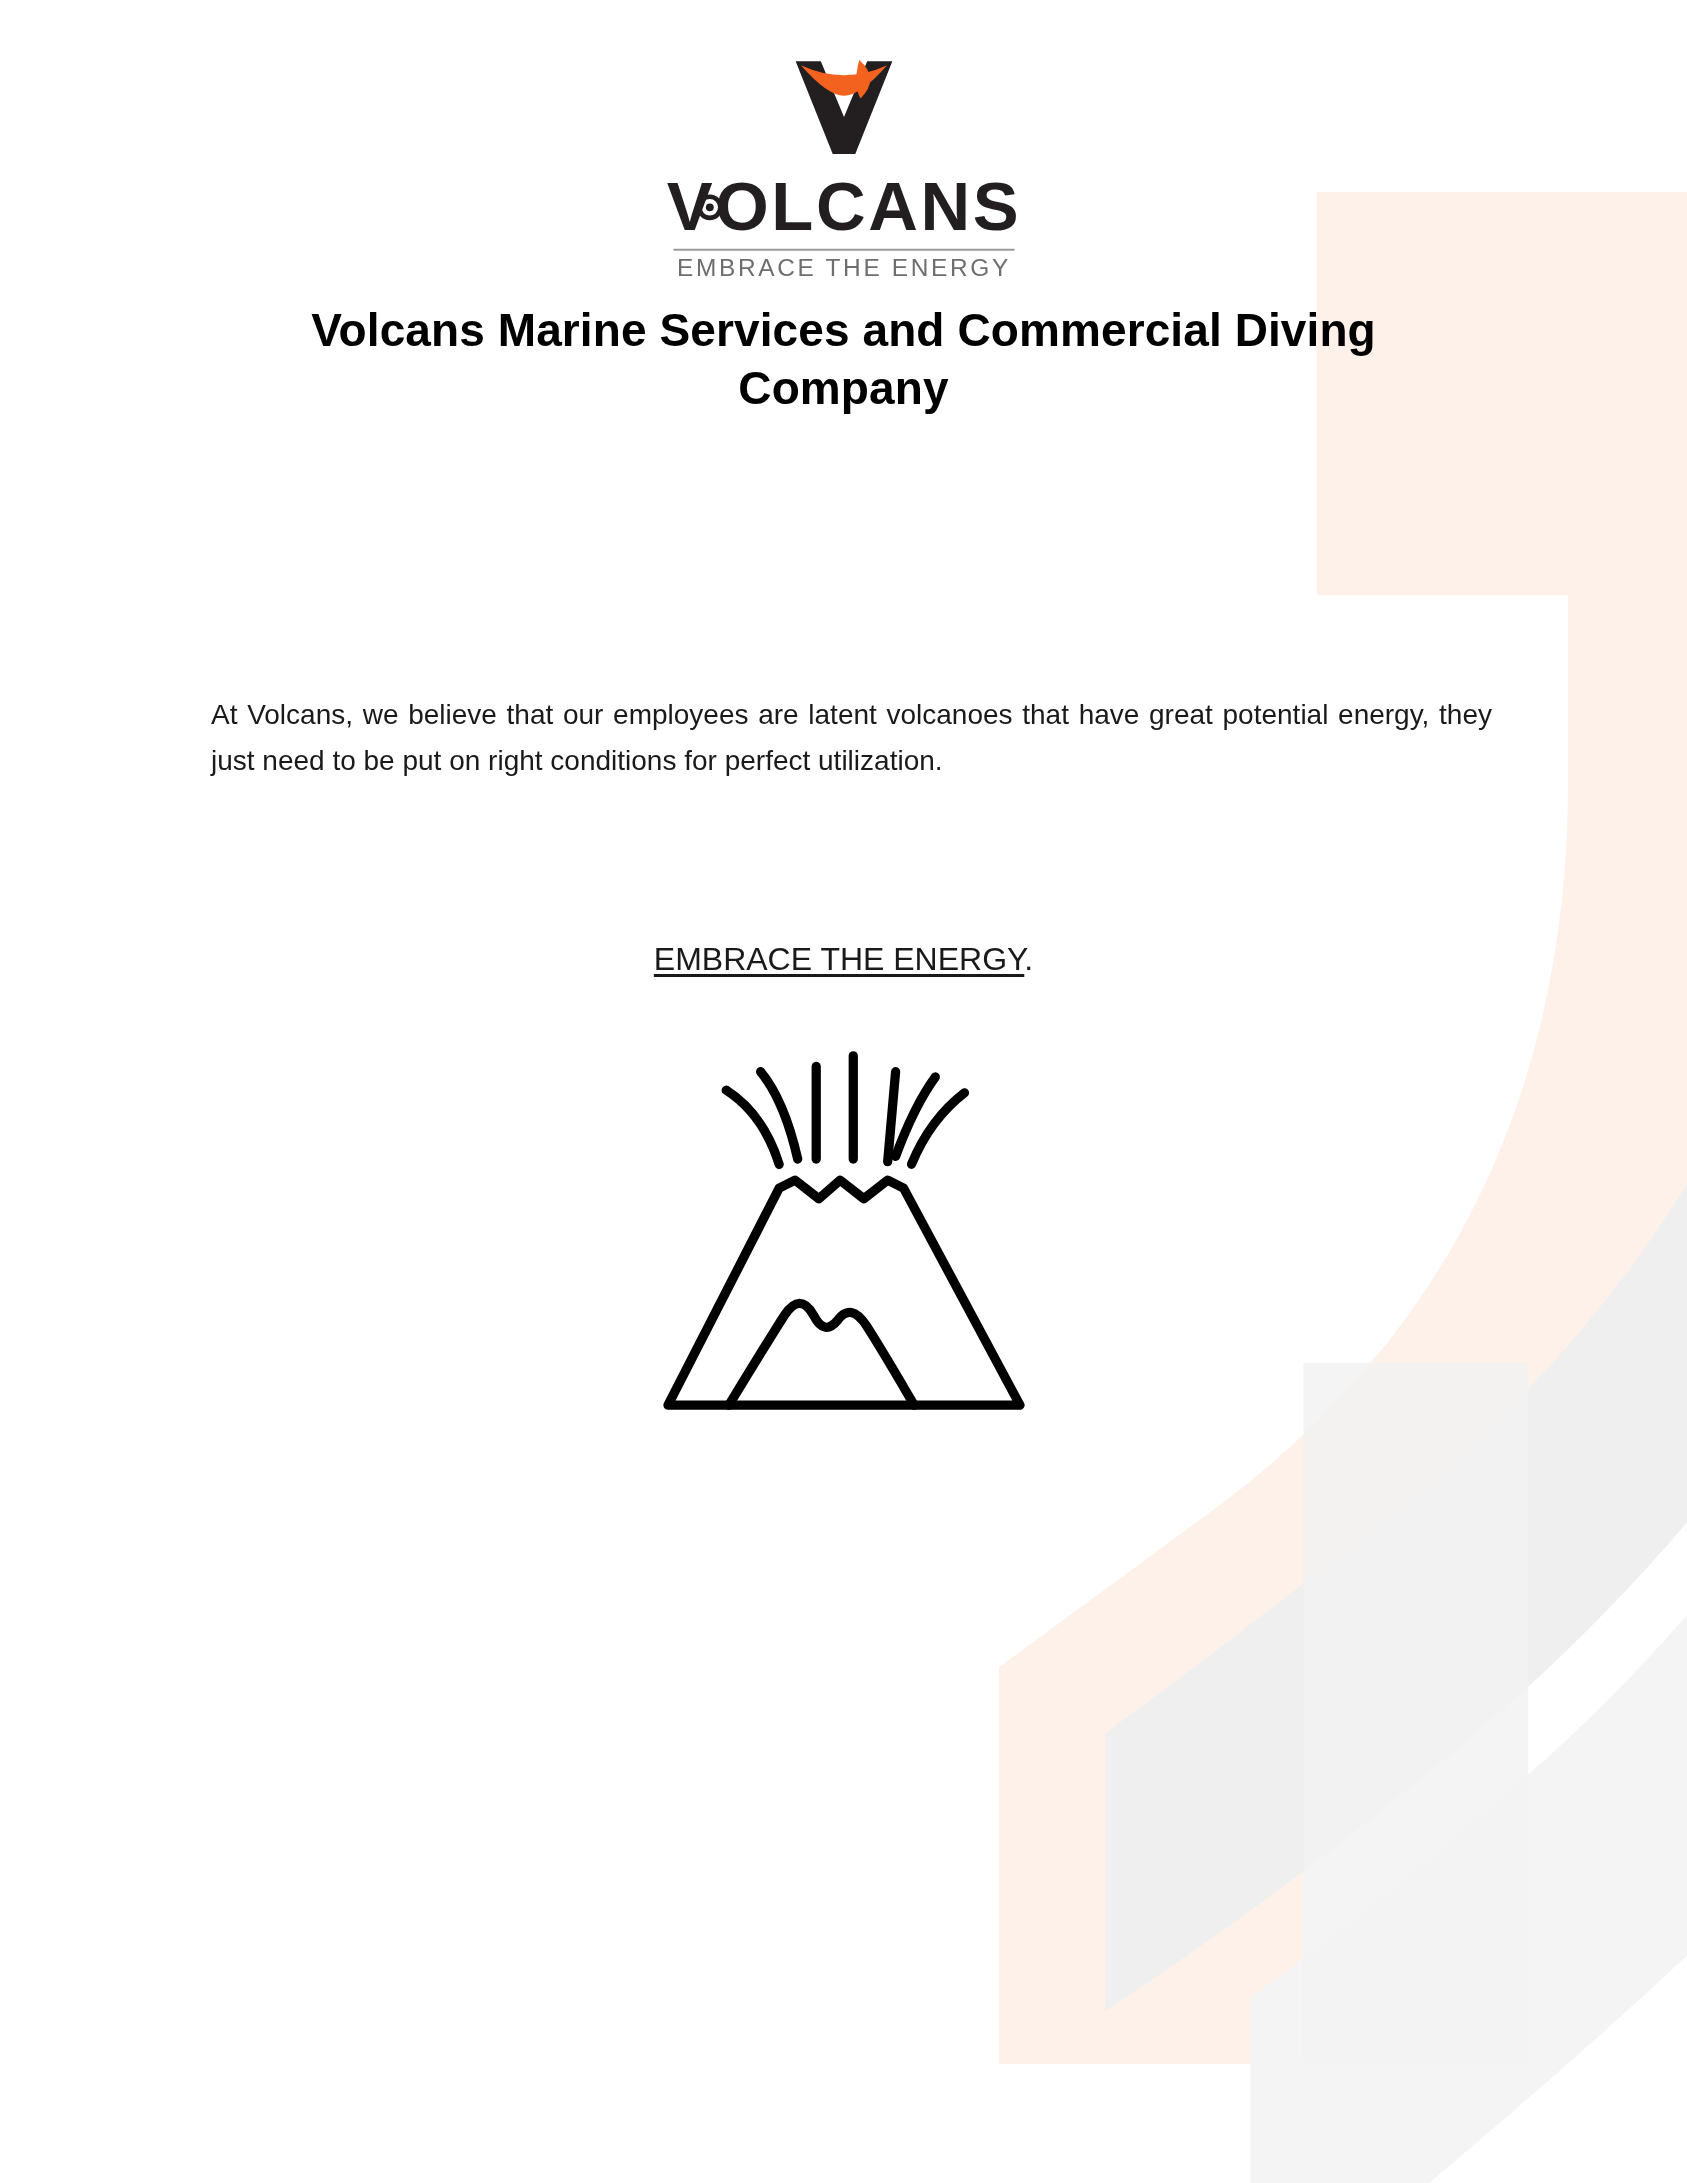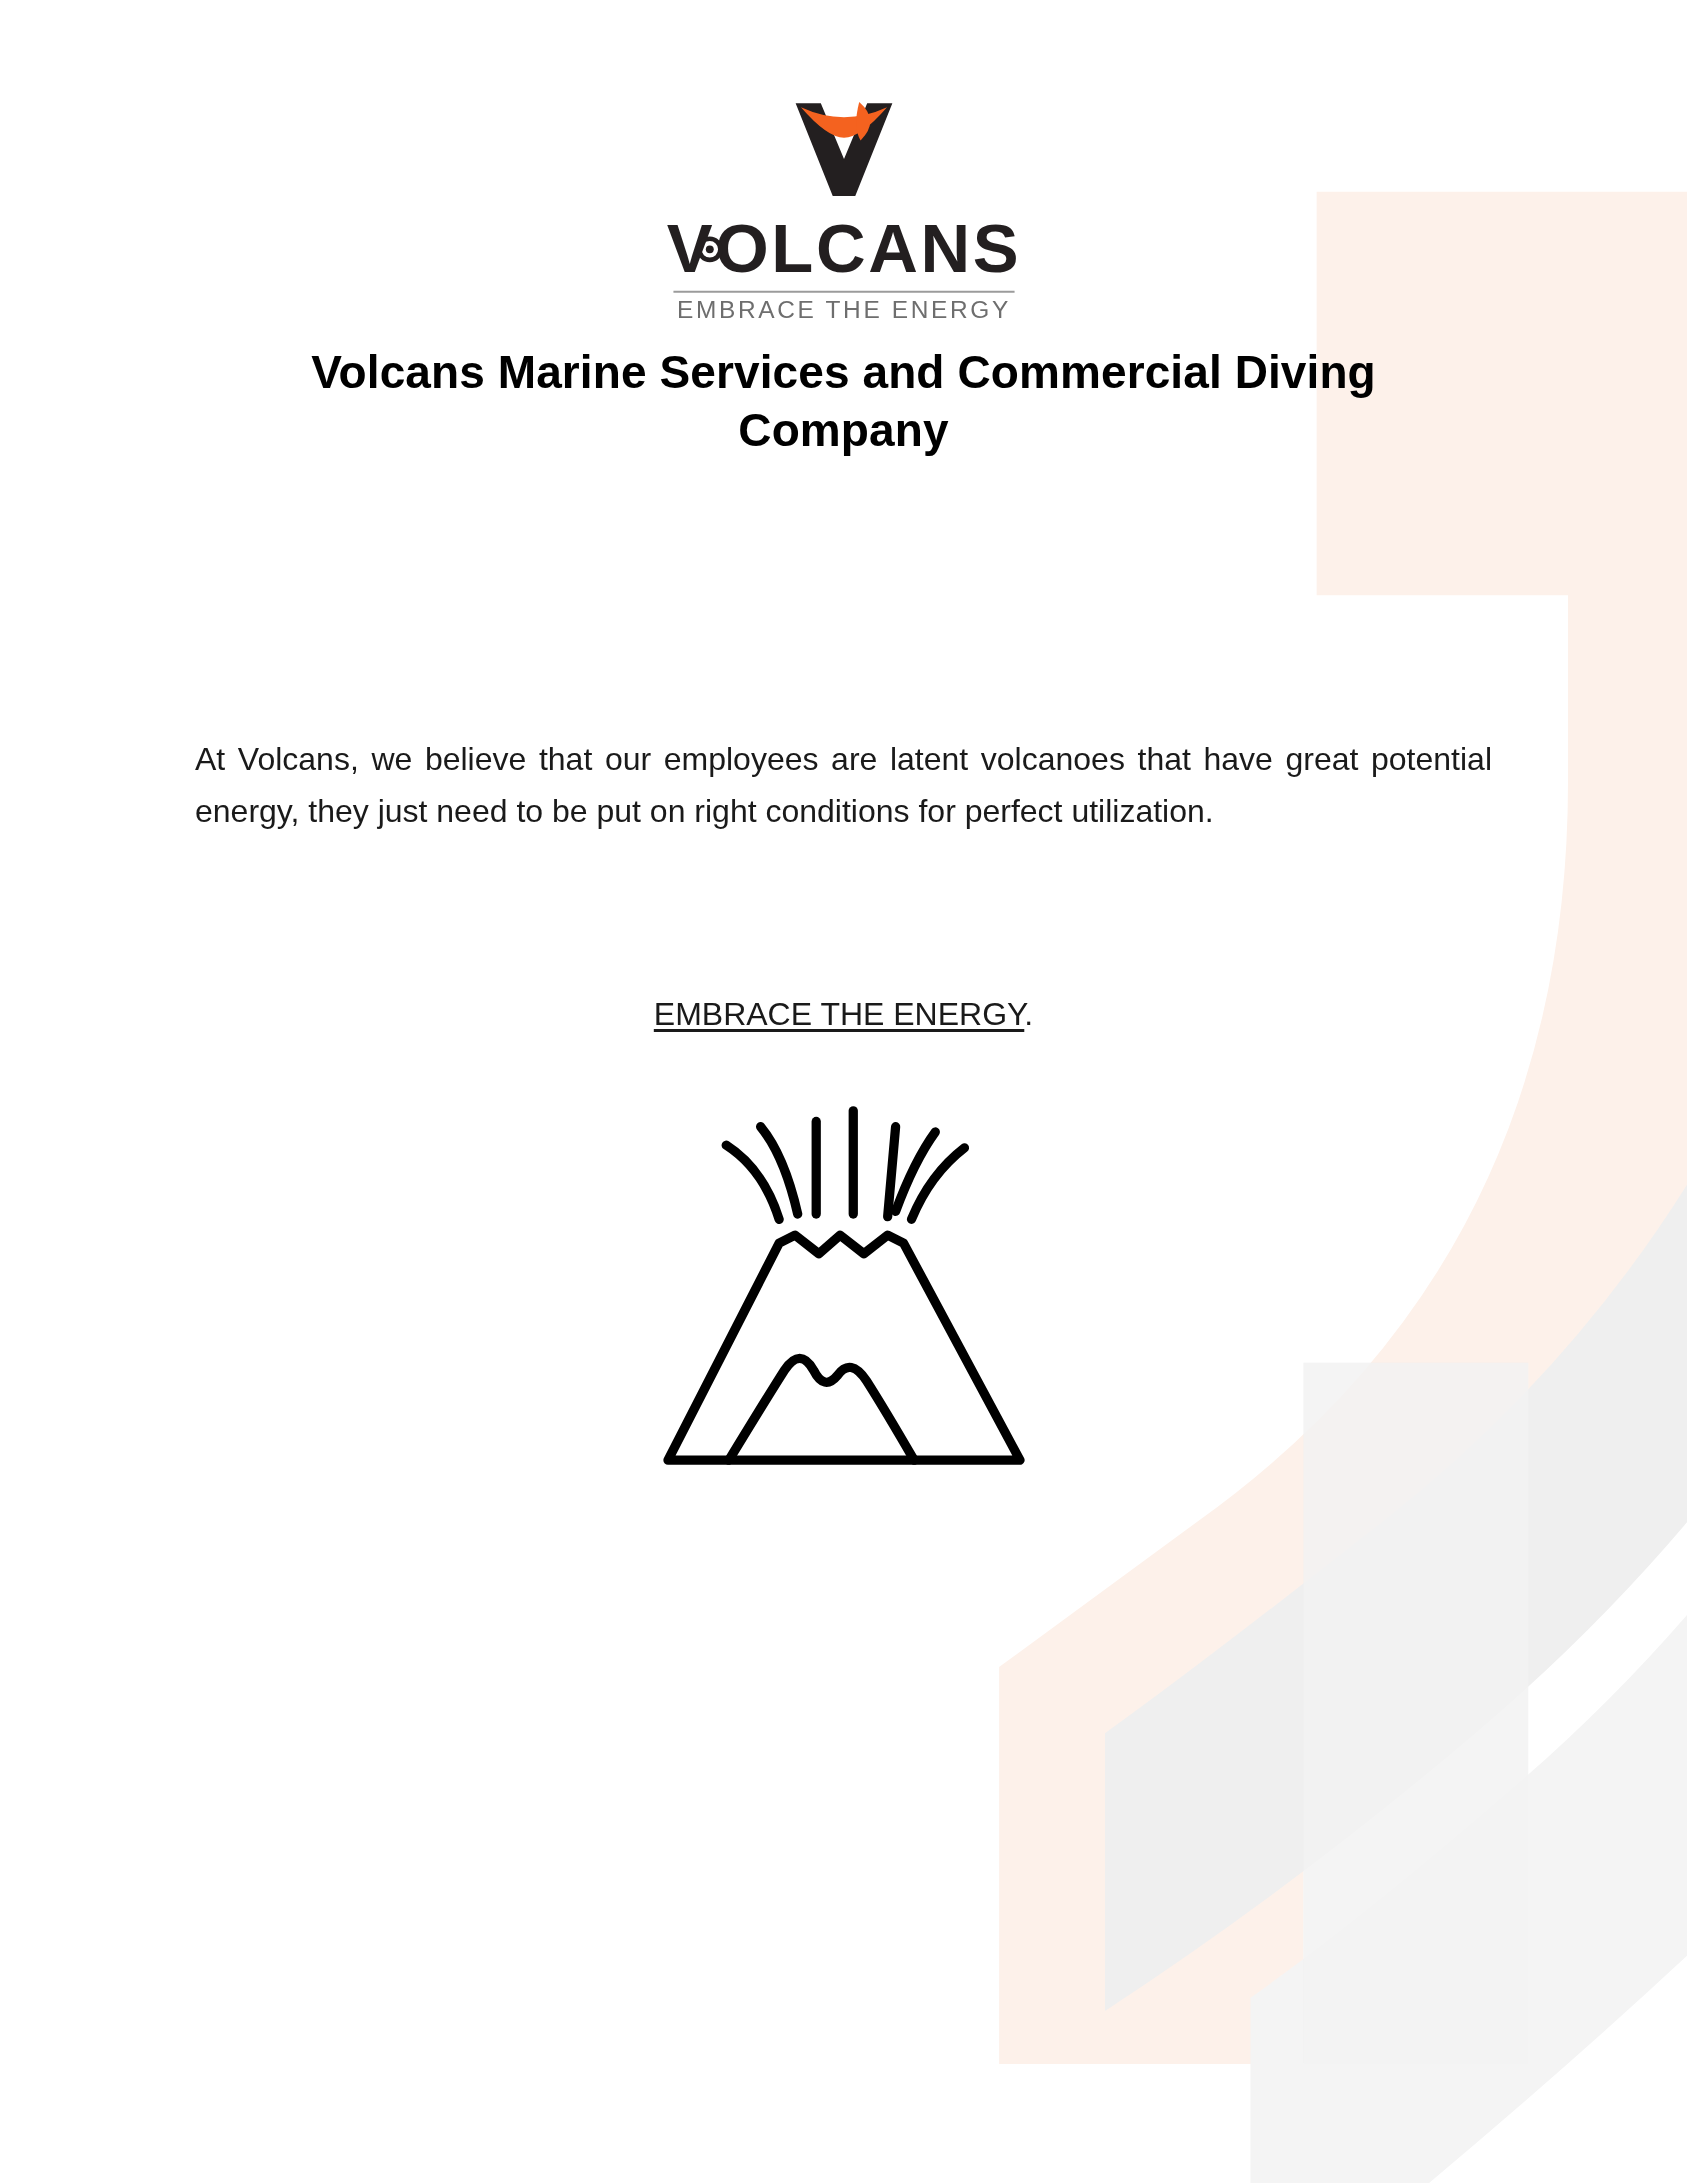--- a/index.html
+++ b/index.html
@@ -37,21 +37,21 @@
 
   
   .content {
     position: relative;
     z-index: 5;
     width: 1687px;
   }
   .logo-block {
     width: 100%;
     text-align: center;
-    padding-top: 98px;
+    padding-top: 56px;
   }
   .logo-mark {
     display: block;
     margin: 0 auto;
   }
   .logo-wordmark {
     display: block;
     margin: 6.6px auto 0 auto;
   }
 
@@ -75,25 +75,25 @@
   .section-heading {
     text-align: center;
     font-size: 36px;
     font-weight: bold;
     color: #000000;
     text-decoration: underline;
     text-underline-offset: 5.3px;
     margin-bottom: 41px;
   }
   .para {
-    font-size: 32px;
+    font-size: 28px;
     line-height: 1.62;
     text-align: justify;
     color: #1a1a1a;
-    margin: 0 0 64px 0;
+    margin: 0 0 64px 16px;
     font-family: "Liberation Sans", sans-serif;
   }
   .para:last-of-type {
     margin-bottom: 0;
   }
   .closing {
     font-size: 32px;
     line-height: 1.62;
     text-align: center;
     color: #1a1a1a;

